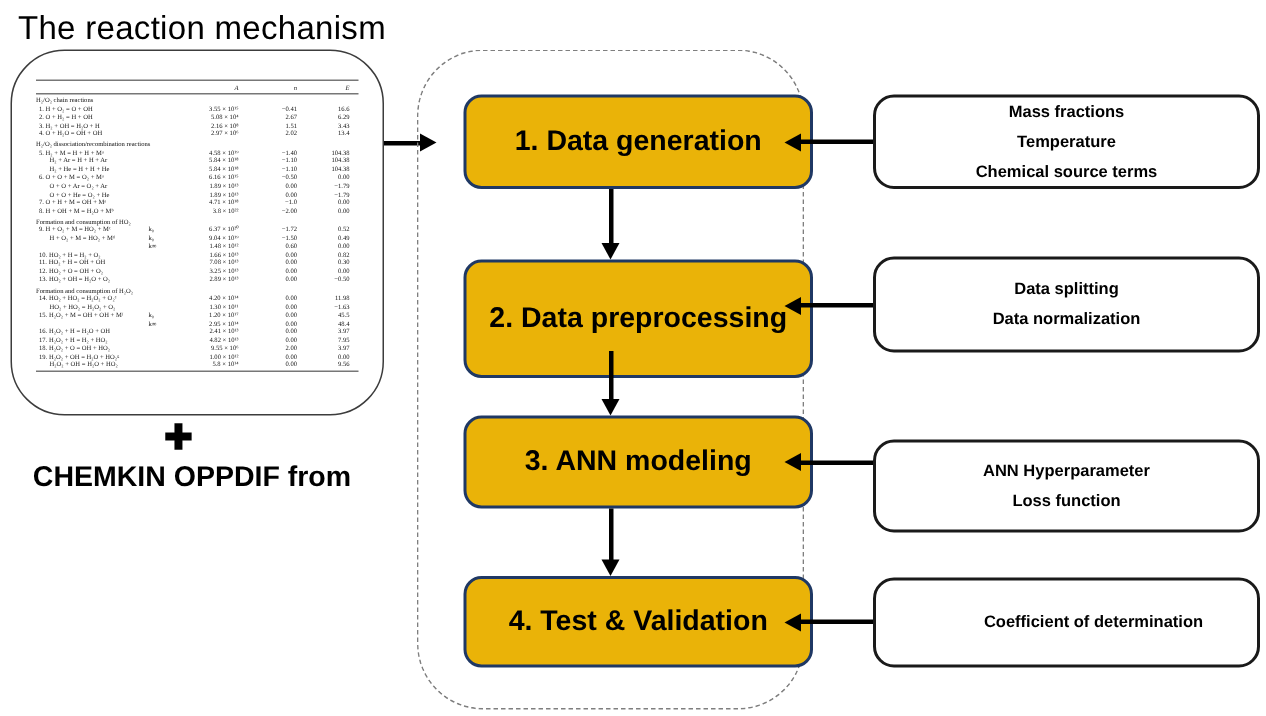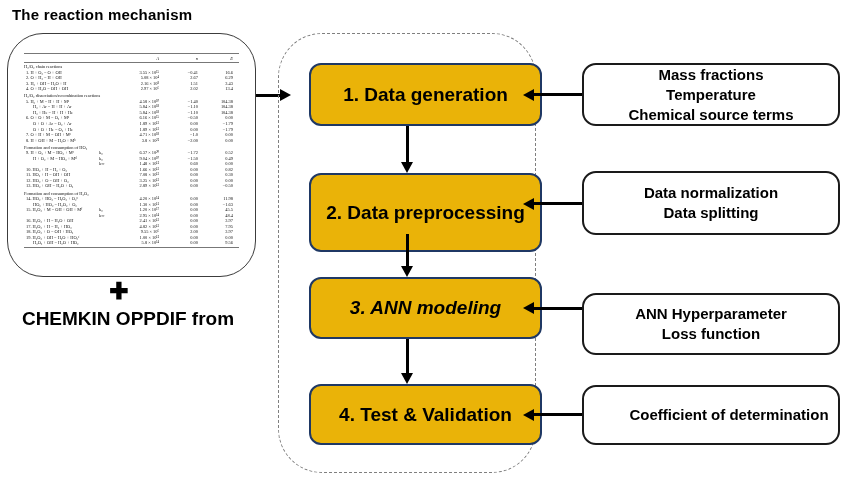--- a/index.html
+++ b/index.html
@@ -4,21 +4,21 @@
 <style>
   html,body { margin:0; padding:0; background:#ffffff; }
   #stage {
     position:relative; width:844px; height:477px; background:#ffffff;
     font-family:"Liberation Sans", sans-serif; overflow:hidden;
   }
 
   
   .page-title {
     position:absolute; left:12px; top:6px;
-    font-size:15px; font-weight:700; color:#000; letter-spacing:0.2px;text-align:right;
+    font-size:22px; font-weight:400; color:#000; letter-spacing:0.2px;text-align:right;
   }
   .mech-panel {
     position:absolute; left:7px; top:33px; width:249px; height:244px;
     border:1.5px solid #3c3c3c; border-radius:36px; background:#fff;
     box-sizing:border-box; overflow:hidden;
   }
   .mech-inner {
     position:absolute; left:16px; right:16px; top:19px;
     font-family:"Liberation Serif", serif; font-size:4.4px; color:#111;
   }
@@ -56,30 +56,30 @@
 
   
   .step-box {
     position:absolute; left:309px; width:233px;
     border:2px solid #1f3864; border-radius:12px; background:#eab308;
     box-sizing:border-box; display:flex; align-items:center; justify-content:center;
     font-size:19px; font-weight:700; color:#000;
   }
   #step1 { top:63px;  height:63px; }
   #step2 { top:173px; height:79px; }
-  #step3 { top:277px; height:62px;font-style:italic; }
+  #step3 { top:277px; height:62px; }
   #step4 { top:384px; height:61px; }
 
   
   .side-box {
     position:absolute; left:582px; width:258px;
     border:2px solid #1a1a1a; border-radius:14px; background:#fff;
     box-sizing:border-box; display:flex; flex-direction:column;
     align-items:center; justify-content:center;
-    font-size:15px; font-weight:700; color:#000; line-height:20px; text-align:center;
+    font-size:11px; font-weight:700; color:#000; line-height:20px; text-align:center;
   }
   #side1 { top:63px;  height:63px; }
   #side2 { top:171px; height:64px; }
   #side3 { top:277px; height:62px;margin-top:16px; }
   #side4 { top:385px; height:60px;padding-left:36px; }
 
   
   .arrow-line-h { position:absolute; height:3px; background:#000; }
   .arrow-line-v { position:absolute; width:3px;  background:#000; }
   .arrow-head-right { position:absolute; width:0; height:0;
@@ -349,22 +349,22 @@
     <div class="arrow-line-v" style="left:405.5px; top:339px; height:35px;"></div>
     <div class="arrow-head-down" style="left:401px; top:373px;"></div>
   </div>
 
   <div class="side-box" id="side1">
     <div>Mass fractions</div>
     <div>Temperature</div>
     <div>Chemical source terms</div>
   </div>
   <div class="side-box" id="side2">
+    <div>Data splitting</div>
     <div>Data normalization</div>
-    <div>Data splitting</div>
   </div>
   <div class="side-box" id="side3">
     <div>ANN Hyperparameter</div>
     <div>Loss function</div>
   </div>
   <div class="side-box" id="side4">
     <div>Coefficient of determination</div>
   </div>
 
   <div>

